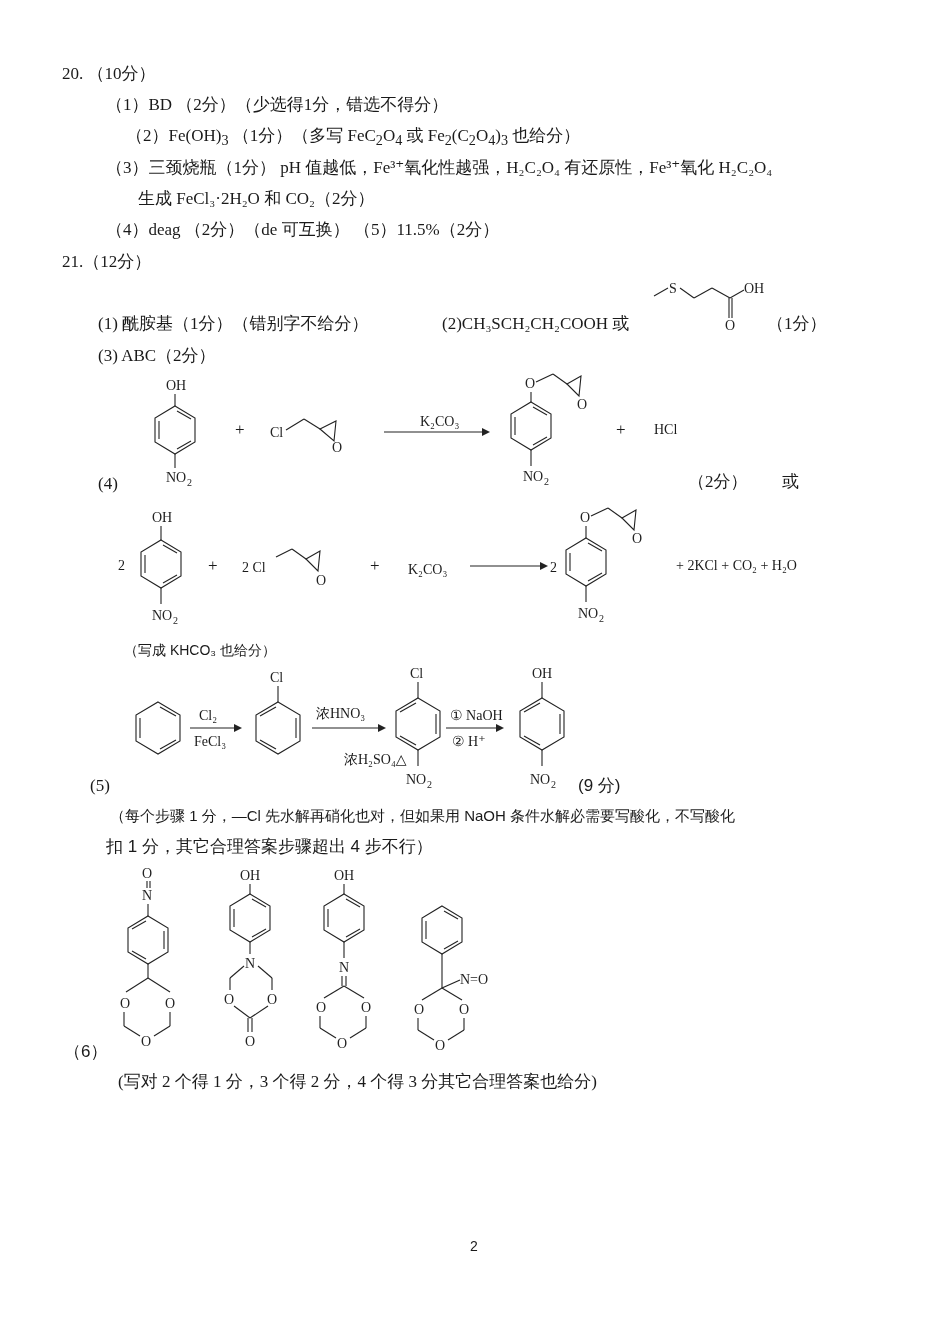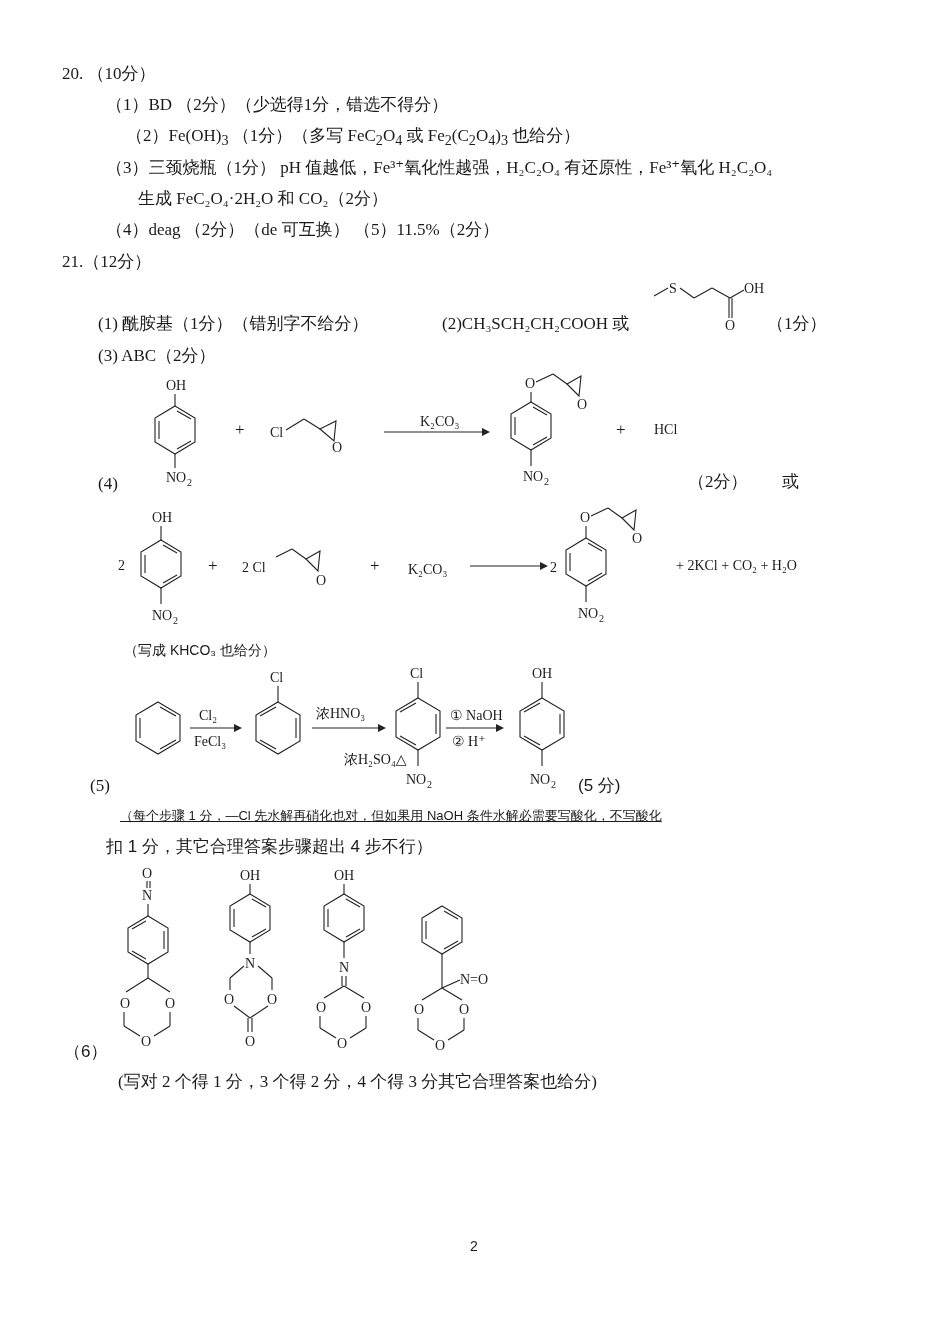--- a/index.html
+++ b/index.html
@@ -17,21 +17,21 @@
 </style>
 </head>
 <body>
 
 <div class="t" style="left:62px;top:64px;font-family:Liberation Serif, serif;">20. （10分）</div>
 <div class="t" style="left:106px;top:95px;">（1）BD （2分）（少选得1分，错选不得分）</div>
 <div class="t" style="left:106px;top:126px;margin-left:20px;">
   <span>（2）Fe(OH)</span><sub>3</sub><span> （1分）（多写 FeC</span><sub>2</sub><span>O</span><sub>4</sub><span> 或 Fe</span><sub>2</sub><span>(C</span><sub>2</sub><span>O</span><sub>4</sub><span>)</span><sub>3</sub><span> 也给分）</span>
 </div>
 <div class="t" style="left:106px;top:158px;">（3）三颈烧瓶（1分）    pH 值越低，Fe³⁺氧化性越强，H₂C₂O₄ 有还原性，Fe³⁺氧化 H₂C₂O₄</div>
-<div class="t" style="left:138px;top:189px;">生成 FeC₂O₄·2H₂O 和 CO₂（2分）</div>
+<div class="t" style="left:138px;top:189px;">生成 FeCl₃·2H₂O 和 CO₂（2分）</div>
 <div class="t" style="left:106px;top:220px;">（4）deag （2分）（de 可互换）   （5）11.5%（2分）</div>
 
 <div class="t" style="left:62px;top:252px;">21.（12分）</div>
 <div class="t" style="left:98px;top:314px;">(1) 酰胺基（1分）（错别字不给分）</div>
 <div class="t" style="left:442px;top:314px;">(2)CH₃SCH₂CH₂COOH 或</div>
 
 <svg style="left:650px;top:278px;" width="120" height="60">
   <line x1="4" y1="18" x2="18" y2="10"></line>
   <text x="19" y="15">S</text>
   <line x1="30" y1="10" x2="44" y2="20"></line>
@@ -183,23 +183,23 @@
   <text x="20" y="14">OH</text>
   <line x1="30" y1="18" x2="30" y2="34"></line>
   <polygon points="30,34 52,47 52,73 30,86 8,73 8,47"></polygon>
   <line x1="48" y1="50" x2="48" y2="70"></line>
   <line x1="28" y1="39" x2="12" y2="48"></line>
   <line x1="28" y1="81" x2="12" y2="72"></line>
   <line x1="30" y1="86" x2="30" y2="102"></line>
   <text x="18" y="120">NO</text>
     <text class="sub" x="39" y="124">2</text>
 </svg>
-<div class="t sans" style="left:578px;top:776px;">(5 分)</div>
+<div class="t sans" style="left:578px;top:776px;">(9 分)</div>
 <div class="t" style="left:90px;top:776px;">(5)</div>
-<div class="t sans" style="left:120px;top:806px;font-size:13px;text-decoration:underline;">（每个步骤 1 分，—Cl 先水解再硝化也对，但如果用 NaOH 条件水解必需要写酸化，不写酸化</div>
+<div class="t sans" style="left:110px;top:806px;font-size:15px;">（每个步骤 1 分，—Cl 先水解再硝化也对，但如果用 NaOH 条件水解必需要写酸化，不写酸化</div>
 <div class="t sans" style="left:106px;top:837px;font-size:17px;">扣 1 分，其它合理答案步骤超出 4 步不行）</div>
 
 <svg style="left:110px;top:866px;" width="90" height="190">
   <text x="32" y="12">O</text>
   <line x1="37" y1="15" x2="37" y2="22"></line>
   <line x1="40" y1="15" x2="40" y2="22"></line>
   <text x="32" y="34">N</text>
   <line x1="38" y1="38" x2="38" y2="50"></line>
   <polygon points="38,50 58,62 58,86 38,98 18,86 18,62"></polygon>
   <line x1="54" y1="65" x2="54" y2="83"></line>

